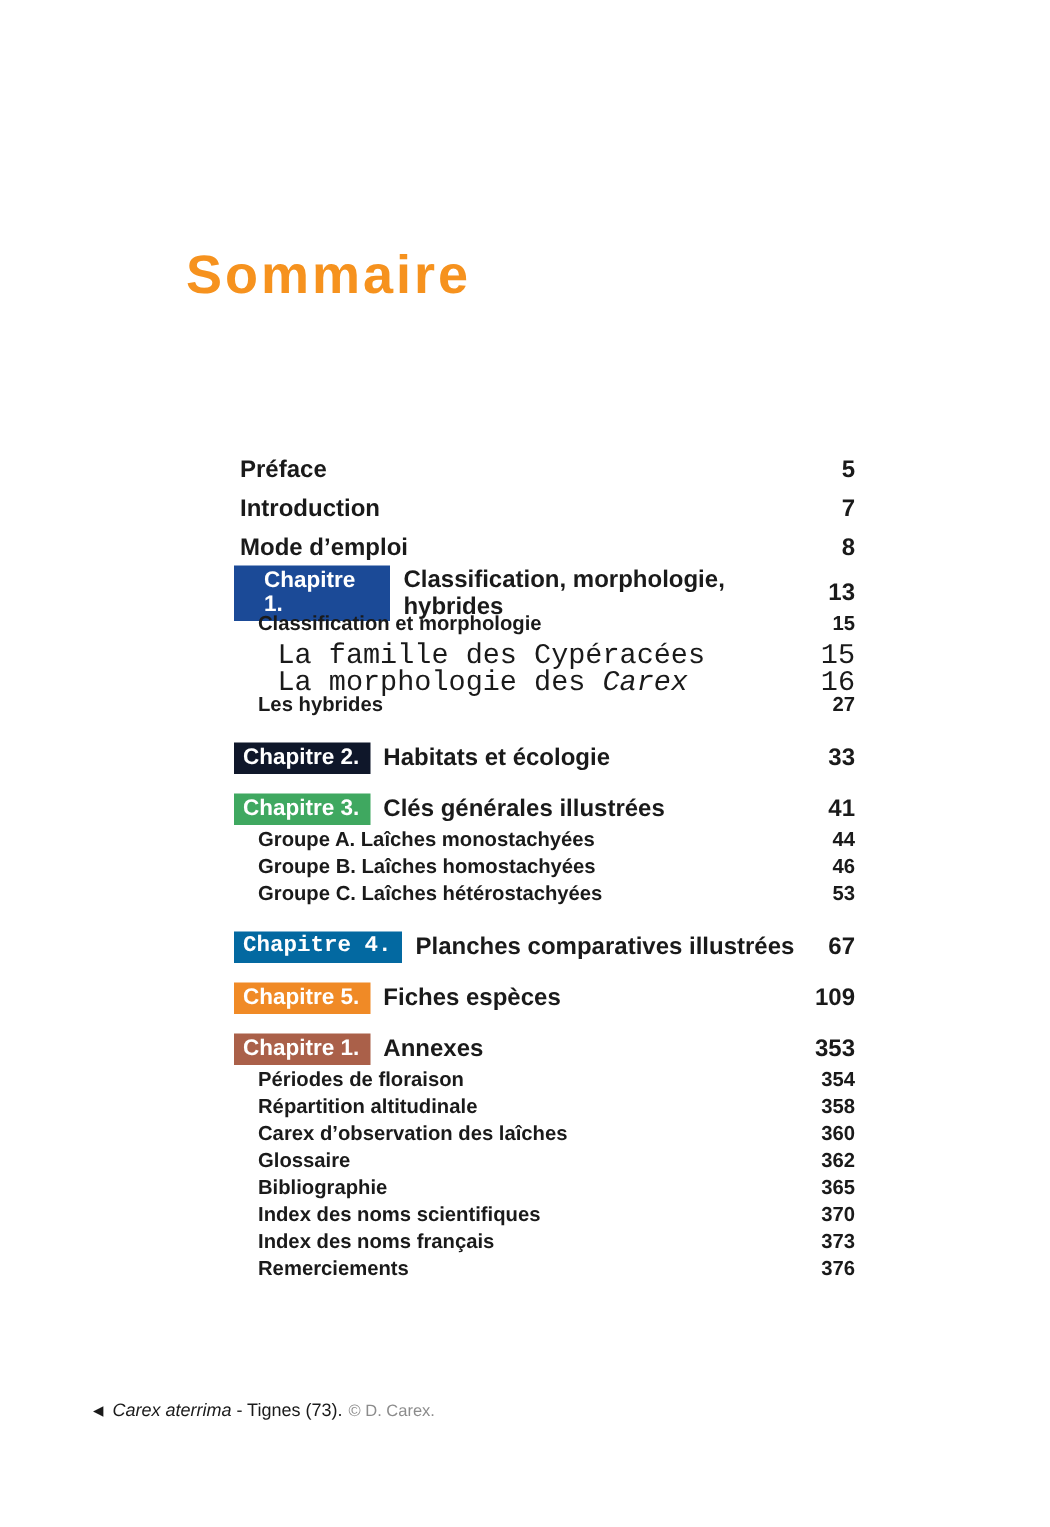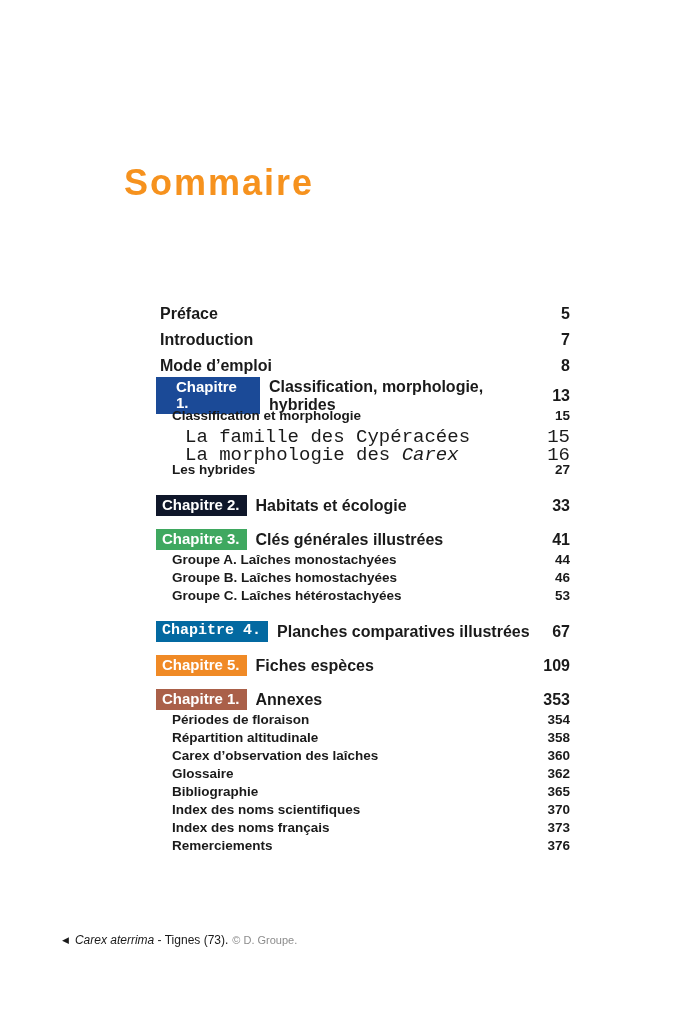--- a/index.html
+++ b/index.html
@@ -174,16 +174,16 @@
       <div class="row sub1">
         <span class="lbl"><span>Remerciements</span></span>
         <span class="num">376</span>
       </div>
     </div>
 
   <div class="footer">
     <span class="arrow">◀</span>
     <span class="species">Carex aterrima</span>
     <span class="rest"> - Tignes (73).</span>
-    <span class="credit" style="color: rgb(140, 140, 140);">© D. Groupe.</span>
+    <span class="credit" style="color: rgb(140, 140, 140);">© D. Carex.</span>
   </div>
 
 </div>
 
 </body></html>

